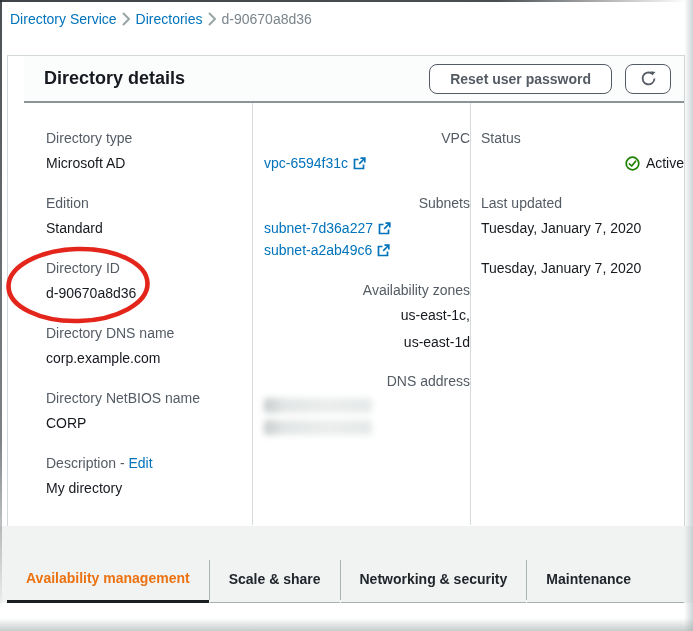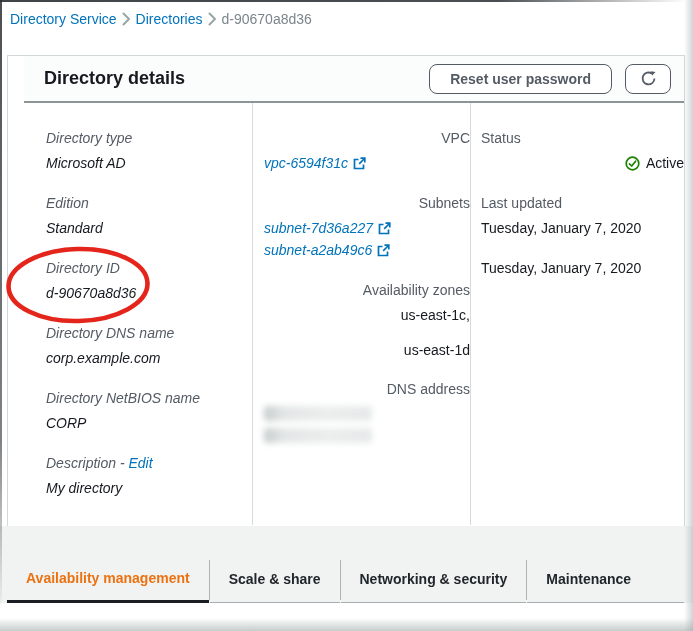--- a/index.html
+++ b/index.html
@@ -35,28 +35,28 @@
   .card-title { font-size:18px; font-weight:bold; color:#16191f; }
   .header-actions { margin-left:auto; display:flex; gap:13px; }
   .btn { background:#fff; border:1px solid #545b64; border-radius:8px; color:#545b64;
     font-weight:bold; font-size:14px; height:30px; padding:0 20px; cursor:pointer;
     font-family:inherit; }
   .btn-icon { width:46px; padding:0; display:flex; align-items:center; justify-content:center; }
 
   
   .card-body { display:flex; height:422px; }
   .col { padding-top:24px; }
-  .col1 { width:228px; padding-left:22px;font-style:italic; }
+  .col1 { width:228px; padding-left:22px; }
   .col2 { width:218px; padding-left:11px; border-left:1px solid #d5dbdb;text-align:right; }
   .col3 { flex:1; padding-left:10px; border-left:1px solid #d5dbdb; }
   .field { margin-bottom:18px; }
   .field .label { color:#545b64; line-height:22px; }
   .field .value { color:#16191f; line-height:22px; margin-top:3px; }
   .field a { color:#0073bb; text-decoration:none; cursor:pointer; }
-  .link-line { line-height:23px; display:flex; align-items:center; gap:5px;font-style:italic; }
+  .link-line { line-height:23px; display:flex; align-items:center; gap:5px; }
   .status-line { display:flex; align-items:center; gap:6px; color:#1d8102;justify-content:flex-end; }
 
   
   .redacted { margin-top:6px; width:108px; }
   .redacted .bar { height:15px; margin-bottom:7px; border-radius:3px;
     background:linear-gradient(to right,#c6cbcb 0%, #e3e6e6 18%, #eceeee 60%, #e6e9e9 100%);
     filter:blur(3px); }
 
   
   .annotation { position:absolute; left:4px; top:244px; pointer-events:none; }
@@ -170,21 +170,21 @@
             <svg width="13" height="13" viewBox="0 0 13 13">
                 <path d="M5.5 2.5 H1.5 V11.5 H10.5 V7.5" fill="none" stroke="#0073bb" stroke-width="1.7"></path>
                 <path d="M7.5 1.2 H11.8 V5.5 M11.5 1.5 L6.2 6.8" fill="none" stroke="#0073bb" stroke-width="1.7"></path>
               </svg>
           </span>
         </div>
       </div>
       <div class="field" style="margin-bottom:16px;">
         <div class="label">Availability zones</div>
         <div class="value" style="line-height:23px;">us-east-1c,</div>
-        <div class="value" style="margin-top:12px; line-height:23px;">us-east-1d</div>
+        <div class="value" style="margin-top:4px; line-height:23px;">us-east-1d</div>
       </div>
       <div class="field">
         <div class="label">DNS address</div>
         <div class="redacted">
           <div class="bar"></div>
           <div class="bar"></div>
         </div>
       </div>
     </div>
 

